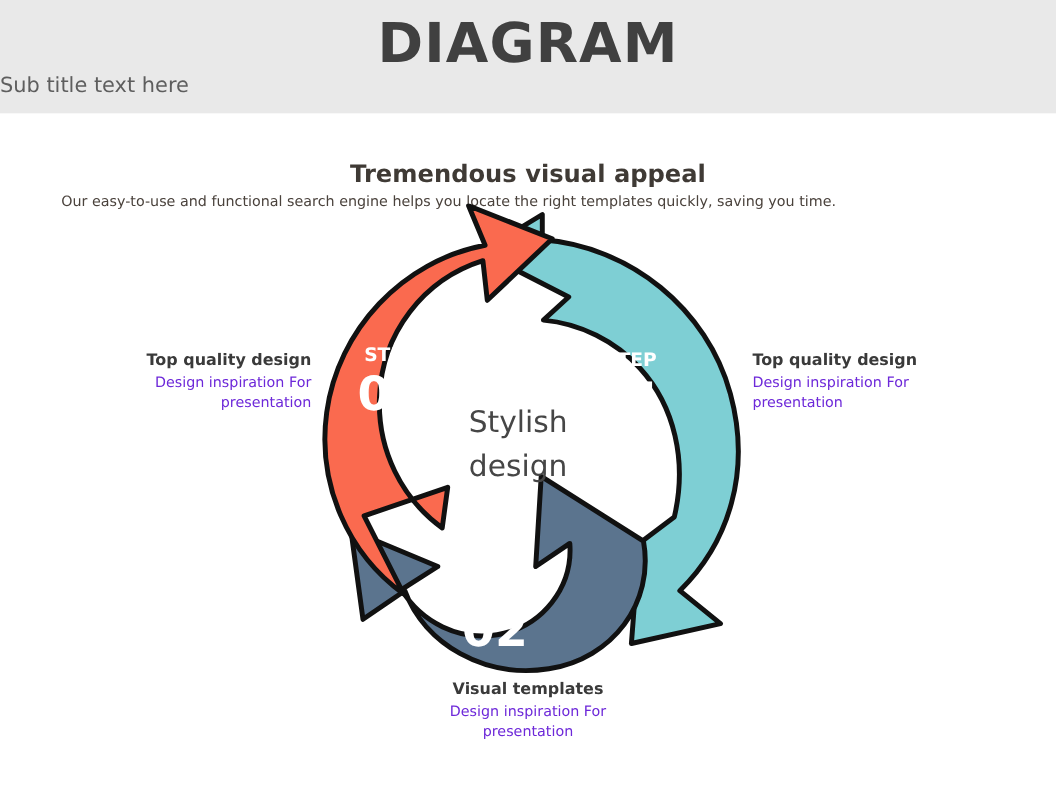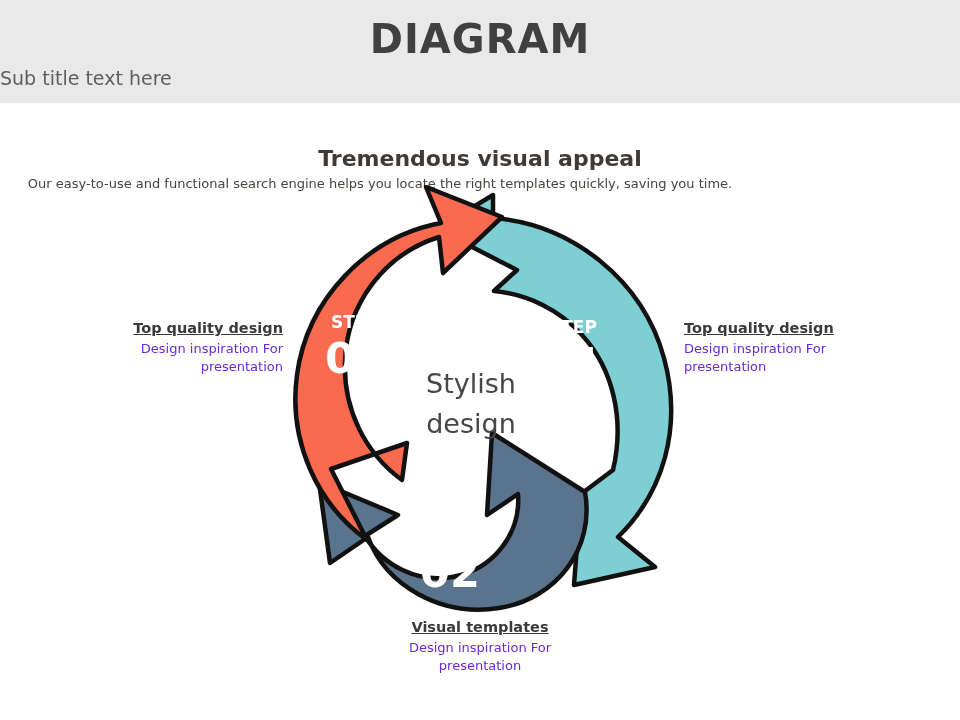--- a/index.html
+++ b/index.html
@@ -27,21 +27,21 @@
     left: 0; top: 0;
     width: 960px;
     height: 103px;
     background: #e9e9e9;
   }
   .title {
     position: absolute;
     left: 0; top: 16px;
     width: 960px;
     text-align: center;
-    font-size: 40px;
+    font-size: 50px;
     font-weight: bold;
     letter-spacing: 1px;
     color: #404040;
     line-height: 46px;
   }
   .subtitle {
     position: absolute;
     left: 0; top: 66px;
     width: 960px;
     text-align: left;
@@ -58,21 +58,21 @@
     text-align: center;
     font-size: 22px;
     font-weight: bold;
     color: #3f3a35;
     line-height: 26px;
   }
   .section-desc {
     position: absolute;
     left: 0; top: 175px;
     width: 760px;
-    text-align: center;
+    text-align: right;
     font-size: 13px;
     color: #4a423c;
     line-height: 18px;
   }
   
   .diagram {
     position: absolute;
     left: 255px;
     top: 185px;
     width: 460px;
@@ -83,21 +83,20 @@
   .callout {
     position: absolute;
     width: 180px;
   }
   .callout .c-title {
     font-size: 14.5px;
     font-weight: bold;
     color: #3a3a3a;
     line-height: 20px;
     margin-bottom: 2px;
-    text-decoration: underline;
   }
   .callout .c-desc {
     font-size: 13px;
     color: #6d28d9;
     line-height: 18px;
   }
   .callout-left {
     left: 103px;
     top: 318px;
     text-align: right;

